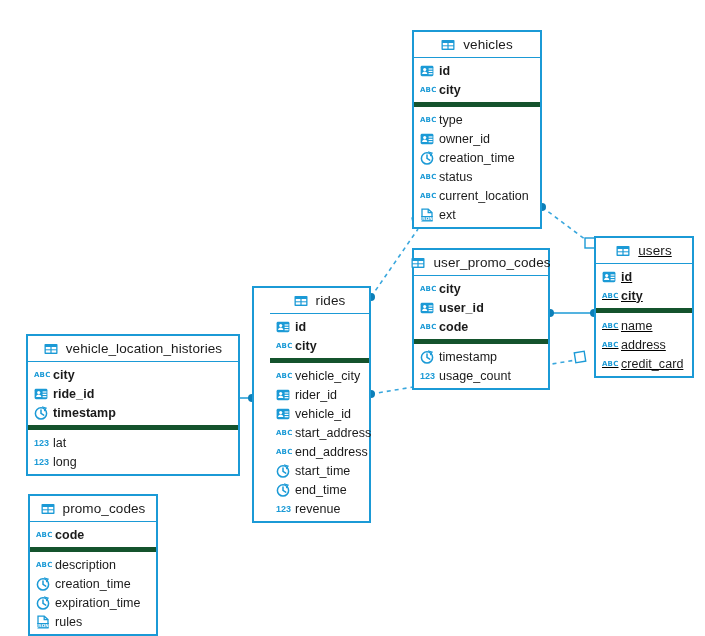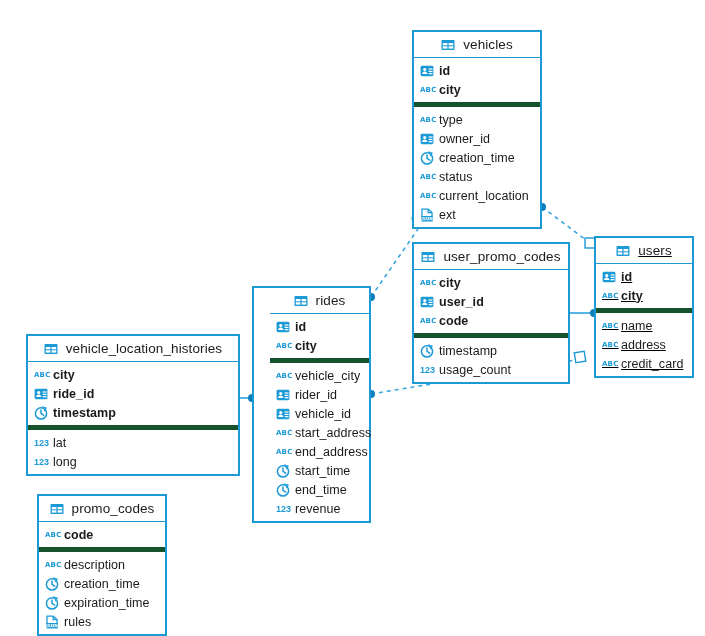--- a/index.html
+++ b/index.html
@@ -195,21 +195,21 @@
               <path d="M2 1.2h6.2L12 4.6v8.2H2z" fill="none" stroke="#1b9ad6" stroke-width="1.3"></path>
               <path d="M8.2 1.2v3.4H12" fill="none" stroke="#1b9ad6" stroke-width="1.3"></path>
               <rect x="1.2" y="8" width="11.6" height="4.4" rx="0.5" fill="#1b9ad6"></rect>
               <text x="7" y="11.5" text-anchor="middle" font-size="4.2" fill="#fff" font-family="DejaVu Sans, sans-serif" font-weight="bold">JSON</text>
             </svg>
           </span>
           <span class="col-name">ext</span>
         </div>
       </div>
     </div>
-    <div class="table" style="left: 412px; top: 242px; width: 158px;">
+    <div class="table" style="left: 412px; top: 248px; width: 138px;">
       <div class="tbl-head">
         <span class="ic">
           <svg viewBox="0 0 14 14">
             <rect x="0.5" y="2" width="13" height="10" rx="0.8" fill="#1b9ad6"></rect>
             <rect x="1.8" y="5" width="4.6" height="2.3" fill="#fff"></rect>
             <rect x="7.6" y="5" width="4.6" height="2.3" fill="#fff"></rect>
             <rect x="1.8" y="8.3" width="4.6" height="2.3" fill="#fff"></rect>
             <rect x="7.6" y="8.3" width="4.6" height="2.3" fill="#fff"></rect>
           </svg>
         </span>
@@ -445,21 +445,21 @@
         <div class="col">
           <span class="ic ic-num">123</span>
           <span class="col-name">lat</span>
         </div>
         <div class="col">
           <span class="ic ic-num">123</span>
           <span class="col-name">long</span>
         </div>
       </div>
     </div>
-    <div class="table" style="left: 28px; top: 494px; width: 130px; margin-left: 9px;">
+    <div class="table" style="left: 28px; top: 494px; width: 130px;">
       <div class="tbl-head">
         <span class="ic">
           <svg viewBox="0 0 14 14">
             <rect x="0.5" y="2" width="13" height="10" rx="0.8" fill="#1b9ad6"></rect>
             <rect x="1.8" y="5" width="4.6" height="2.3" fill="#fff"></rect>
             <rect x="7.6" y="5" width="4.6" height="2.3" fill="#fff"></rect>
             <rect x="1.8" y="8.3" width="4.6" height="2.3" fill="#fff"></rect>
             <rect x="7.6" y="8.3" width="4.6" height="2.3" fill="#fff"></rect>
           </svg>
         </span>

